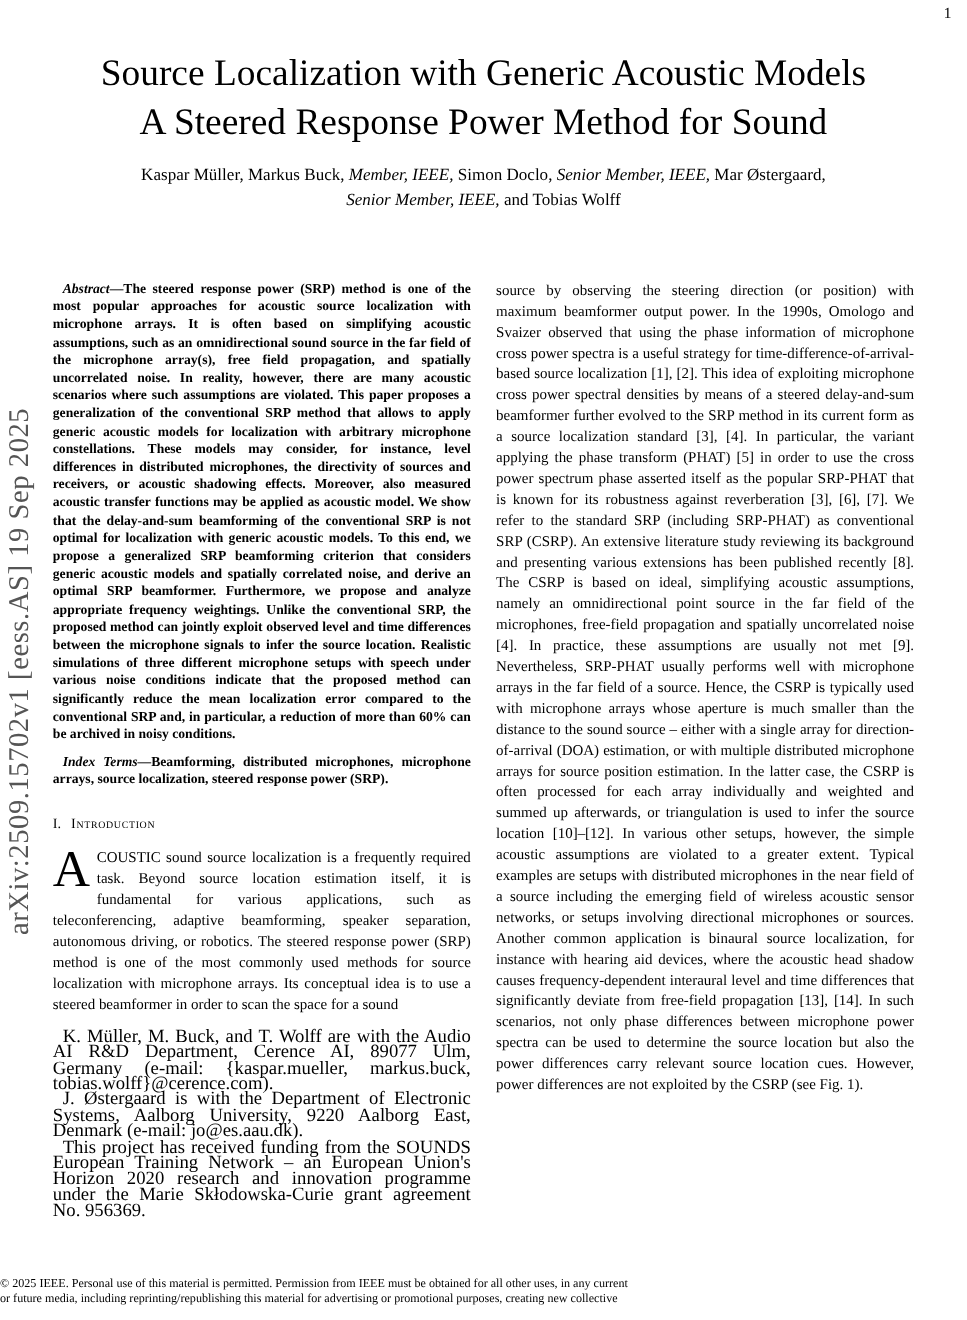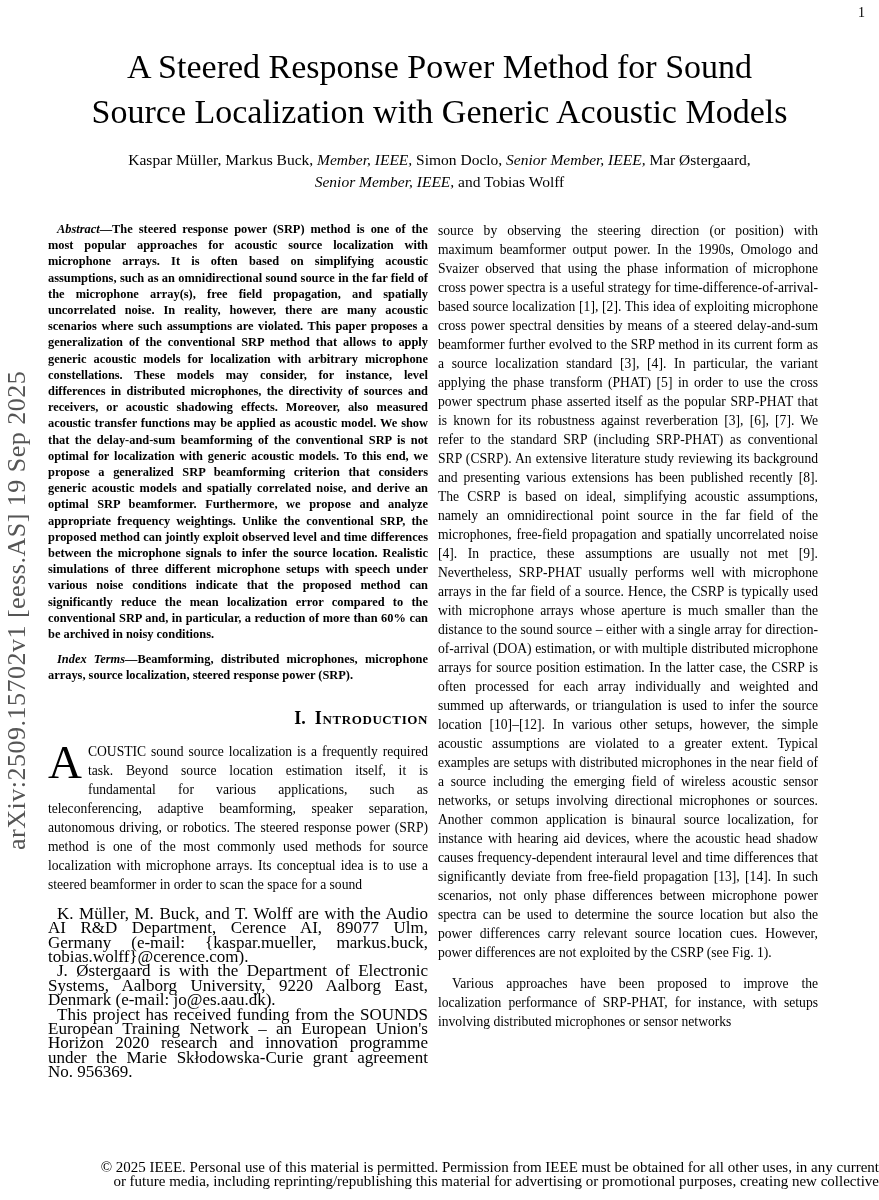--- a/index.html
+++ b/index.html
@@ -22,64 +22,64 @@
   .title-block {
     margin: 44px 30px 0; text-align: center;
     font-size: 34px; line-height: 45px; font-weight: 400;
   }
   .authors {
     margin-top: 15px; text-align: center;
     font-size: 15.5px; line-height: 22px;
   }
   .it { font-style: italic; }
   .columns {
-    display: flex; gap: 10px; padding: 0 48px; margin-top: 28px;
+    display: flex; gap: 23px; padding: 0 48px; margin-top: 61px;
     align-items: flex-start;
   }
   .col { width: 380px; text-align: justify; }
   .abstract {
     font-weight: bold; font-size: 12.4px; line-height: 16.2px;
     margin: 0; text-indent: 9px;
   }
   .abstract .lbl { font-style: italic; }
   .index-terms { margin-top: 9px; }
   .section-heading {
-    text-align: right; font-weight: 700; font-size: 18px;
+    text-align: left; font-weight: 400; font-size: 13px;
     margin: 24px 0 13px; text-indent: 0;
   }
   .section-heading .sc { font-variant: small-caps; letter-spacing: 0.6px; margin-left: 9px; }
   .body-par { font-size: 13.6px; line-height: 19px; margin: 0; }
   .dropcap {
     float: left; font-size: 47px; line-height: 38px;
     padding: 1px 6px 0 0;
   }
   .par-indent { text-indent: 14px; }
   .par-gap { margin-top: 12px; }
   .footnotes {
     margin-top: 13px; font-size: 17px; line-height: 14.4px;
   }
   .footnotes p { margin: 0; text-indent: 9px; }
   .footer {
     position: absolute; left: 0; right: 0; bottom: 11px;
-    text-align: right; font-size: 15px; line-height: 13.8px;
+    text-align: left; font-size: 11px; line-height: 13.8px;
     background: #ffffff; z-index: 2; padding-top: 3px;
   }
 </style>
 </head>
 <body>
 
 <div class="page">
 
   <div class="page-number">1</div>
 
   <div class="arxiv-stamp">arXiv:2509.15702v1  [eess.AS]  19 Sep 2025</div>
 
   <div class="title-block">
+    <div>Source Localization with Generic Acoustic Models</div>
     <div>A Steered Response Power Method for Sound</div>
-    <div>Source Localization with Generic Acoustic Models</div>
   </div>
 
   <div class="authors">
     <div><span>Kaspar Müller, Markus Buck, </span><span class="it">Member, IEEE,</span><span> Simon Doclo, </span><span class="it">Senior Member, IEEE,</span><span> Mar Østergaard,</span></div>
     <div><span class="it">Senior Member, IEEE,</span><span> and Tobias Wolff</span></div>
   </div>
 
   <div class="columns">
 
     <div class="col">
@@ -93,21 +93,20 @@
 
       <div class="footnotes">
         <p>K. Müller, M. Buck, and T. Wolff are with the Audio AI R&amp;D Department, Cerence AI, 89077 Ulm, Germany (e-mail: {kaspar.mueller, markus.buck, tobias.wolff}@cerence.com).</p>
         <p>J. Østergaard is with the Department of Electronic Systems, Aalborg University, 9220 Aalborg East, Denmark (e-mail: jo@es.aau.dk).</p>
         <p>This project has received funding from the SOUNDS European Training Network – an European Union's Horizon 2020 research and innovation programme under the Marie Skłodowska-Curie grant agreement No. 956369.</p>
       </div>
     </div>
 
     <div class="col">
       <p class="body-par">source by observing the steering direction (or position) with maximum beamformer output power. In the 1990s, Omologo and Svaizer observed that using the phase information of microphone cross power spectra is a useful strategy for time-difference-of-arrival-based source localization [1], [2]. This idea of exploiting microphone cross power spectral densities by means of a steered delay-and-sum beamformer further evolved to the SRP method in its current form as a source localization standard [3], [4]. In particular, the variant applying the phase transform (PHAT) [5] in order to use the cross power spectrum phase asserted itself as the popular SRP-PHAT that is known for its robustness against reverberation [3], [6], [7]. We refer to the standard SRP (including SRP-PHAT) as conventional SRP (CSRP). An extensive literature study reviewing its background and presenting various extensions has been published recently [8]. The CSRP is based on ideal, simplifying acoustic assumptions, namely an omnidirectional point source in the far field of the microphones, free-field propagation and spatially uncorrelated noise [4]. In practice, these assumptions are usually not met [9]. Nevertheless, SRP-PHAT usually performs well with microphone arrays in the far field of a source. Hence, the CSRP is typically used with microphone arrays whose aperture is much smaller than the distance to the sound source – either with a single array for direction-of-arrival (DOA) estimation, or with multiple distributed microphone arrays for source position estimation. In the latter case, the CSRP is often processed for each array individually and weighted and summed up afterwards, or triangulation is used to infer the source location [10]–[12]. In various other setups, however, the simple acoustic assumptions are violated to a greater extent. Typical examples are setups with distributed microphones in the near field of a source including the emerging field of wireless acoustic sensor networks, or setups involving directional microphones or sources. Another common application is binaural source localization, for instance with hearing aid devices, where the acoustic head shadow causes frequency-dependent interaural level and time differences that significantly deviate from free-field propagation [13], [14]. In such scenarios, not only phase differences between microphone power spectra can be used to determine the source location but also the power differences carry relevant source location cues. However, power differences are not exploited by the CSRP (see Fig. 1).</p>
-      <p class="body-par par-indent par-gap">Various approaches have been proposed to improve the localization performance of SRP-PHAT, for instance, with setups involving distributed microphones or sensor networks</p>
     </div>
 
   </div>
 
   <div class="footer">
     <div>© 2025 IEEE. Personal use of this material is permitted. Permission from IEEE must be obtained for all other uses, in any current</div>
     <div>or future media, including reprinting/republishing this material for advertising or promotional purposes, creating new collective</div>
   </div>
 
 </div>

